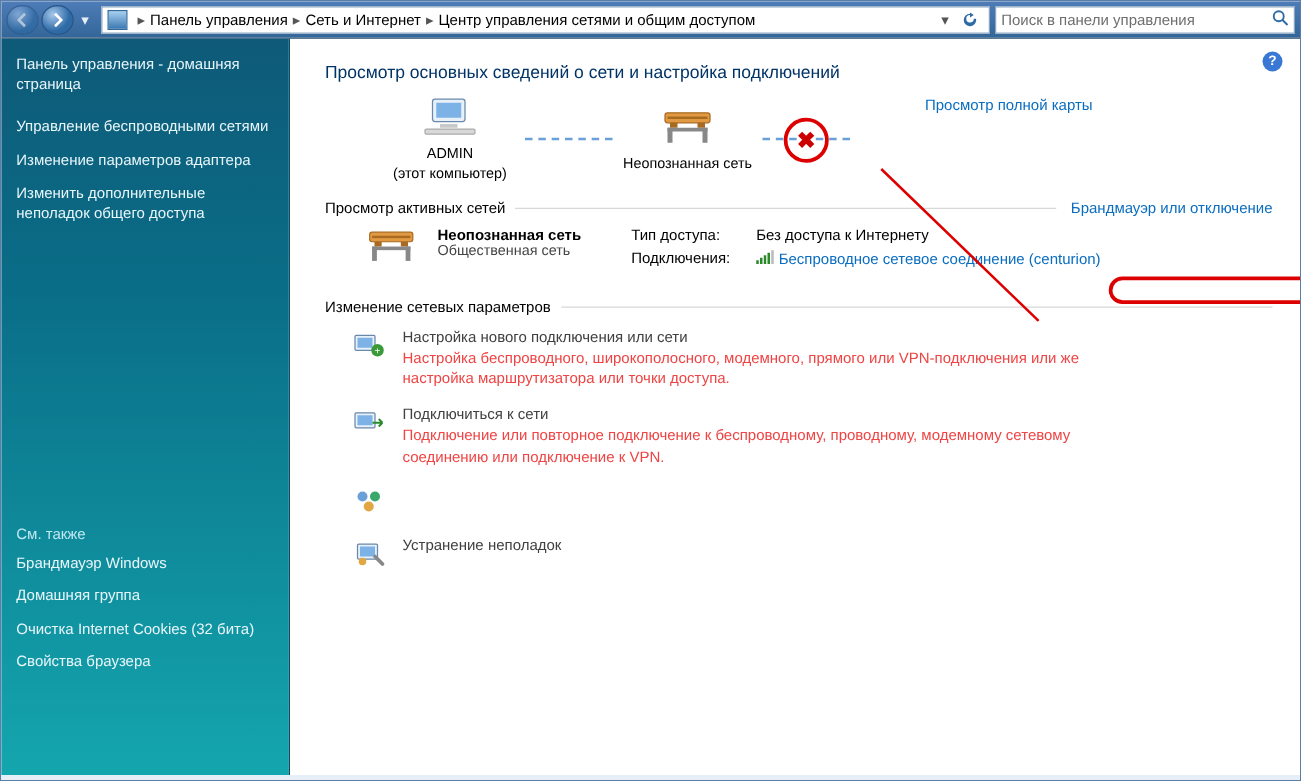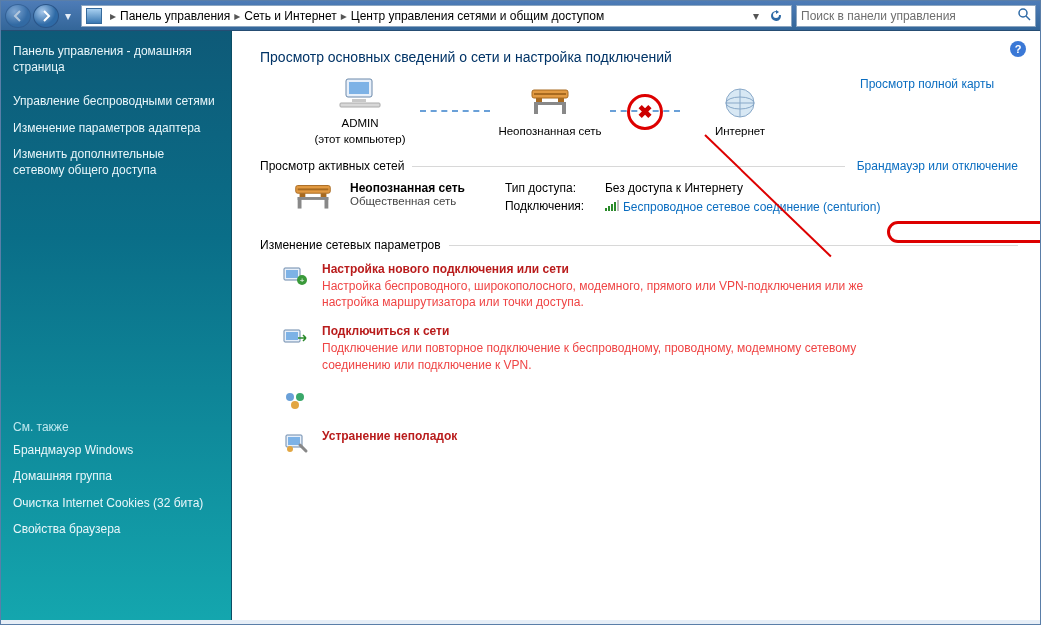--- a/index.html
+++ b/index.html
@@ -115,21 +115,21 @@
   .tiny-signal span { position:absolute; bottom:0; width:2px; background:#2a8a2a; }
   .tiny-signal span:nth-child(1){ height:3px; left:0; }
   .tiny-signal span:nth-child(2){ height:5px; left:3px; }
   .tiny-signal span:nth-child(3){ height:7px; left:6px; }
   .tiny-signal span:nth-child(4){ height:9px; left:9px; }
   .tiny-signal span:nth-child(5){ height:11px; left:12px; background:#bbb; }
 
   .tasks { margin-top:4px; }
   .task { display:flex; margin: 10px 0 14px 20px; }
   .task .ticon { width:32px; height:28px; margin-right:10px; display:flex; align-items:center; justify-content:center; color:#2e6aa6; }
-  .task .ttitle { color:#b91c1c; cursor:pointer;font-weight:bold; }
+  .task .ttitle { color:#404040; cursor:pointer; }
   .task .tdesc { color:#ef4444; margin-top:2px; max-width:560px; line-height:1.35; }
 
   .status-row { height:4px; background:#e6eef7; }
   .content-wrap { position:relative; }
 
 </style>
 </head>
 <body>
 
 <div class="navbar">
@@ -173,21 +173,21 @@
   </div>
 </div>
 
 <div class="body-row">
 
   <div class="sidebar">
     <div class="ll">Панель управления - домашняя страница</div>
     <div style="height:8px"></div>
     <div class="ll">Управление беспроводными сетями</div>
     <div class="ll">Изменение параметров адаптера</div>
-    <div class="ll">Изменить дополнительные сетевому общего доступа</div>
+    <div class="ll">Изменить дополнительные неполадок общего доступа</div>
     <div class="gap"></div>
     <div class="section-title">См. также</div>
     <div class="ll">Брандмауэр Windows</div>
     <div class="ll">Домашняя группа</div>
     <div class="ll">Очистка Internet Cookies (32 бита)</div>
     <div class="ll">Свойства браузера</div>
   </div>
 
   <div class="content content-wrap">
     <div class="help-icon">?</div>
@@ -220,30 +220,20 @@
                   <rect x="36" y="16" width="4" height="12" fill="#888"></rect>
                   <rect x="8" y="16" width="32" height="3" fill="#888"></rect>
                 </svg>
             </div>
             <div class="lbl">Неопознанная сеть</div>
           </div>
           <div class="linkbar broken" style="position:relative;">
             <span class="x">✖</span>
             <div class="red-circle-x"></div>
           </div>
-          <div class="netnode">
-            <div class="icon-box">
-              <svg width="36" height="36" viewBox="0 0 36 36">
-                  <circle cx="18" cy="18" r="14" fill="#d8e8f4" stroke="#88a8c8"></circle>
-                  <ellipse cx="18" cy="18" rx="14" ry="6" fill="none" stroke="#88a8c8"></ellipse>
-                  <path d="M18 4v28M4 18h28" stroke="#88a8c8"></path>
-                </svg>
-            </div>
-            <div class="lbl">Интернет</div>
-          </div>
         </div>
         <div class="maplink">Просмотр полной карты</div>
       </div>
     </div>
 
     <div class="redline"></div>
 
     <div class="section-hdr">
       <span class="txt">Просмотр активных сетей</span>
       <div class="rule"></div>

